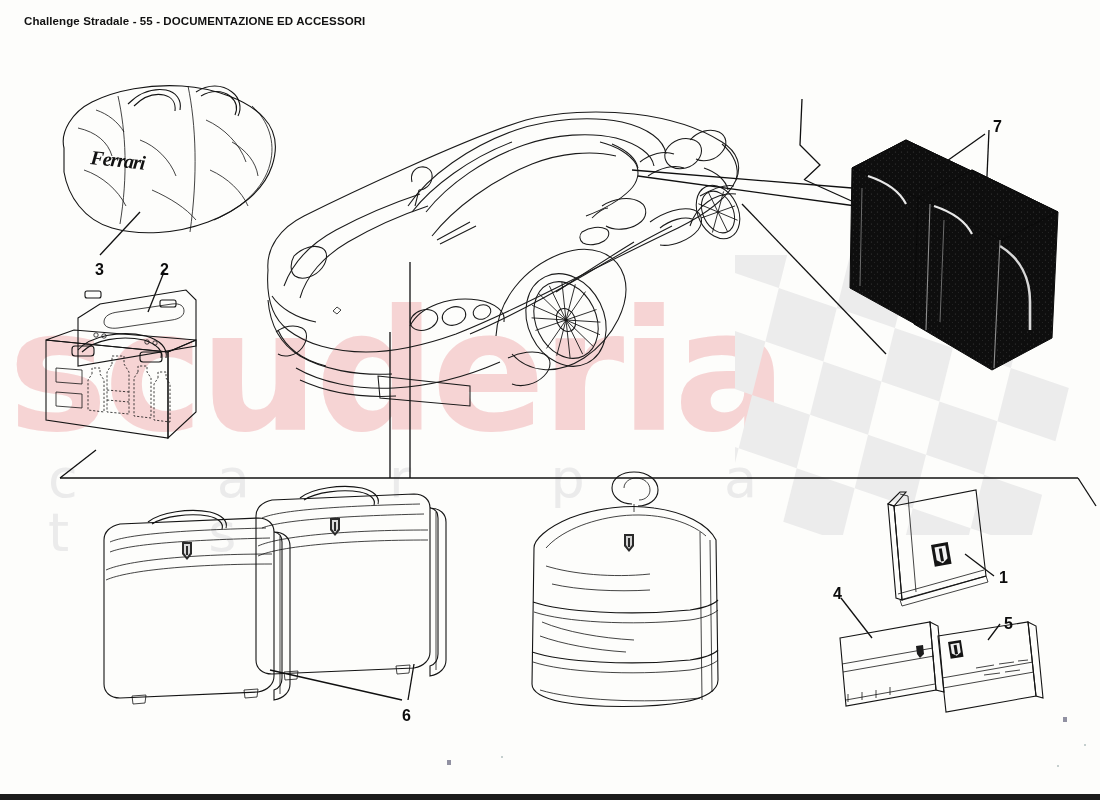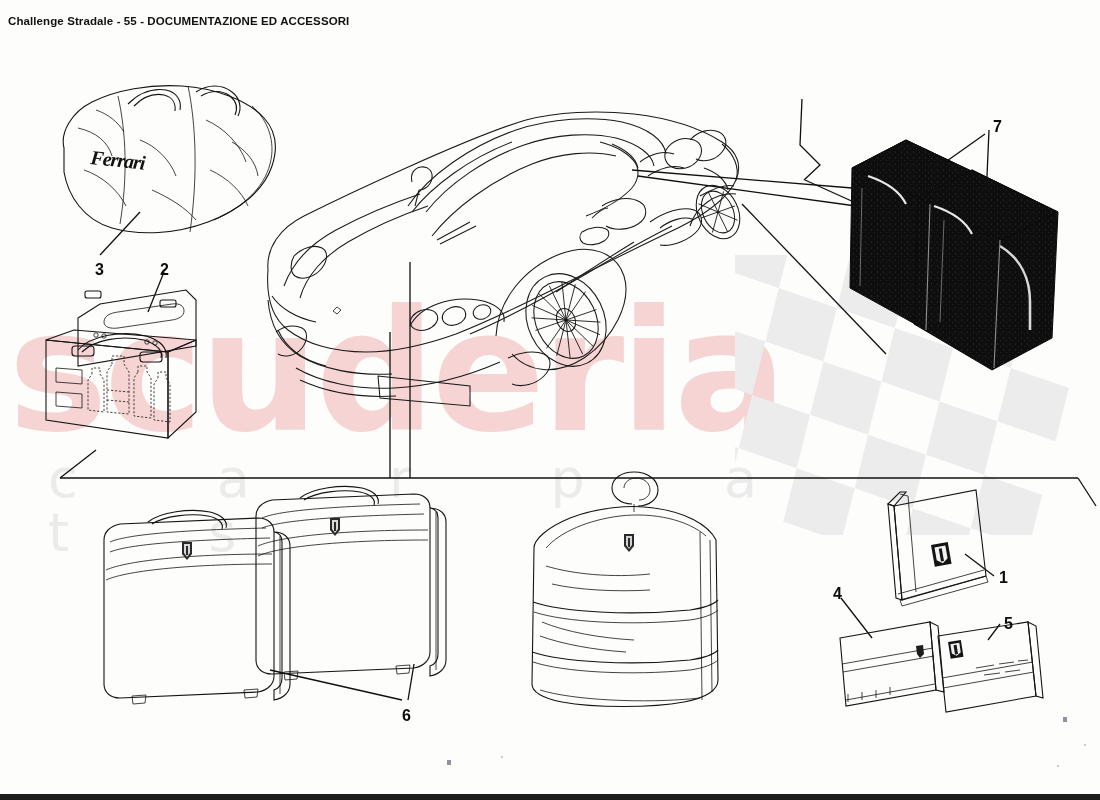--- a/index.html
+++ b/index.html
@@ -11,21 +11,21 @@
     position: relative;
     width: 1100px;
     height: 800px;
     background: #fdfdfb;
     overflow: hidden;
     font-family: "Liberation Sans", sans-serif;
   }
   
   #doc-title {
     position: absolute;
-    left: 8px;
+    left: 24px;
     top: 15px;
     font-size: 11.5px;
     font-weight: bold;
     letter-spacing: 0.1px;
     color: #111111;
     white-space: nowrap;
   }
   
   .wm-layer {
     position: absolute;

